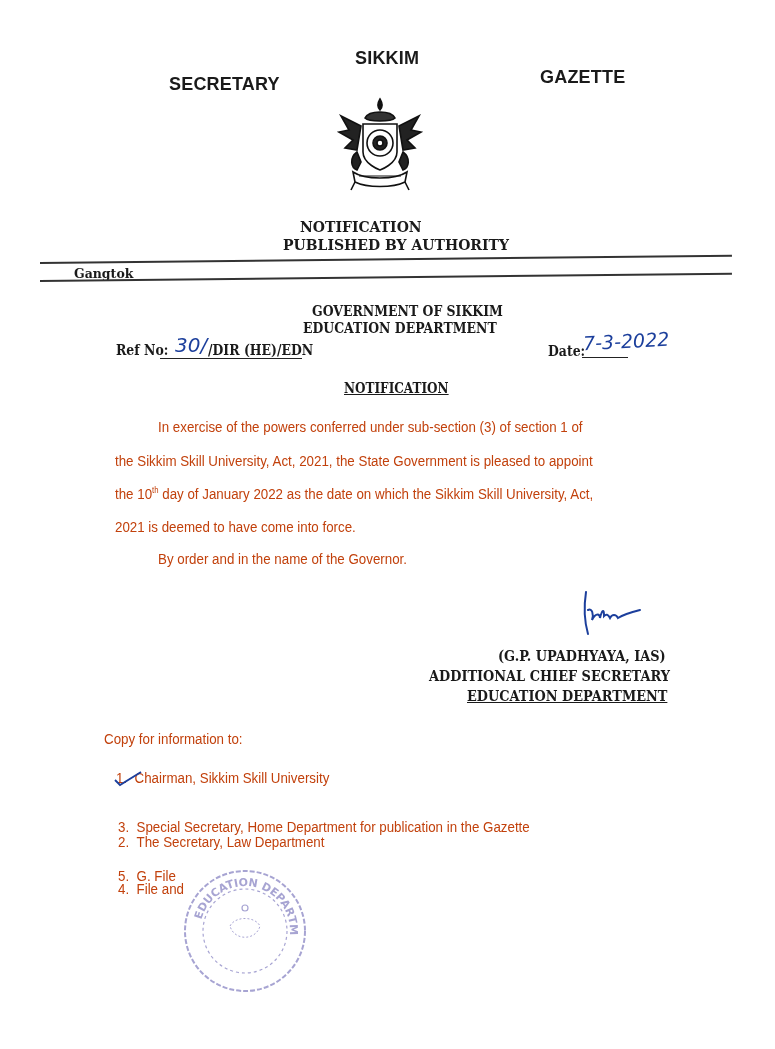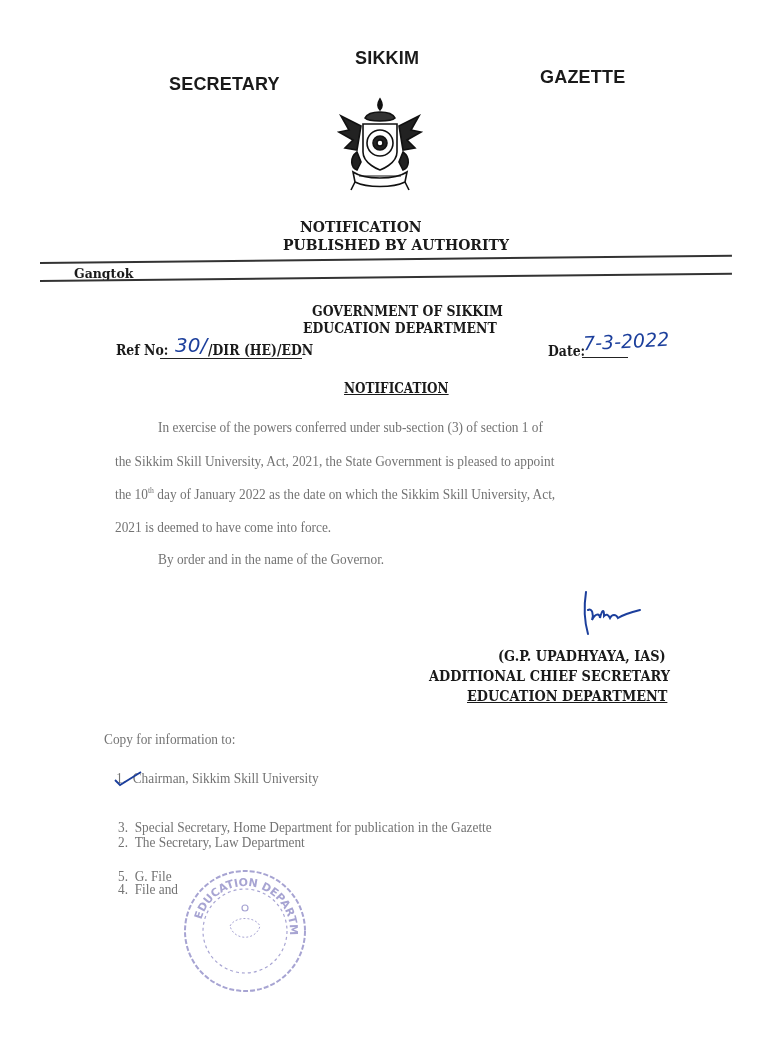--- a/index.html
+++ b/index.html
@@ -1,20 +1,20 @@
 <!DOCTYPE html>
 <html><head>
 <meta charset="utf-8">
 <style>
   html, body { margin: 0; padding: 0; background: #ffffff; }
   body { width: 775px; height: 1049px; position: relative; overflow: hidden; color: #1a1a1a; font-family: "Liberation Sans", sans-serif; }
   .abs { position: absolute; }
   .hdr-sans { font-family: "Liberation Sans", sans-serif; font-weight: bold; font-size: 18px; letter-spacing: 0.2px; }
   .serif-b { font-family: "DejaVu Serif", serif; font-weight: bold; }
-  .body-txt { font-family: Liberation Serif, serif; font-size: 15.5px; color: #737373; }
+  .body-txt { font-family: Liberation Sans, sans-serif; font-size: 15.5px; color: #c2410c; }
   .narrow { transform: scaleX(0.86); transform-origin: left top; white-space: nowrap; }
   .rule { position: absolute; height: 1.5px; background: #333; }
   .hand { font-family: "DejaVu Sans", sans-serif; color: #1c3f9c; font-style: italic; }
   .ul { text-decoration: underline; }
 </style>
 </head>
 <body>
 
 <div class="abs hdr-sans" style="left:355px; top:48px;">SIKKIM</div>
 <div class="abs hdr-sans" style="left:169px; top:74px;">SECRETARY</div>

